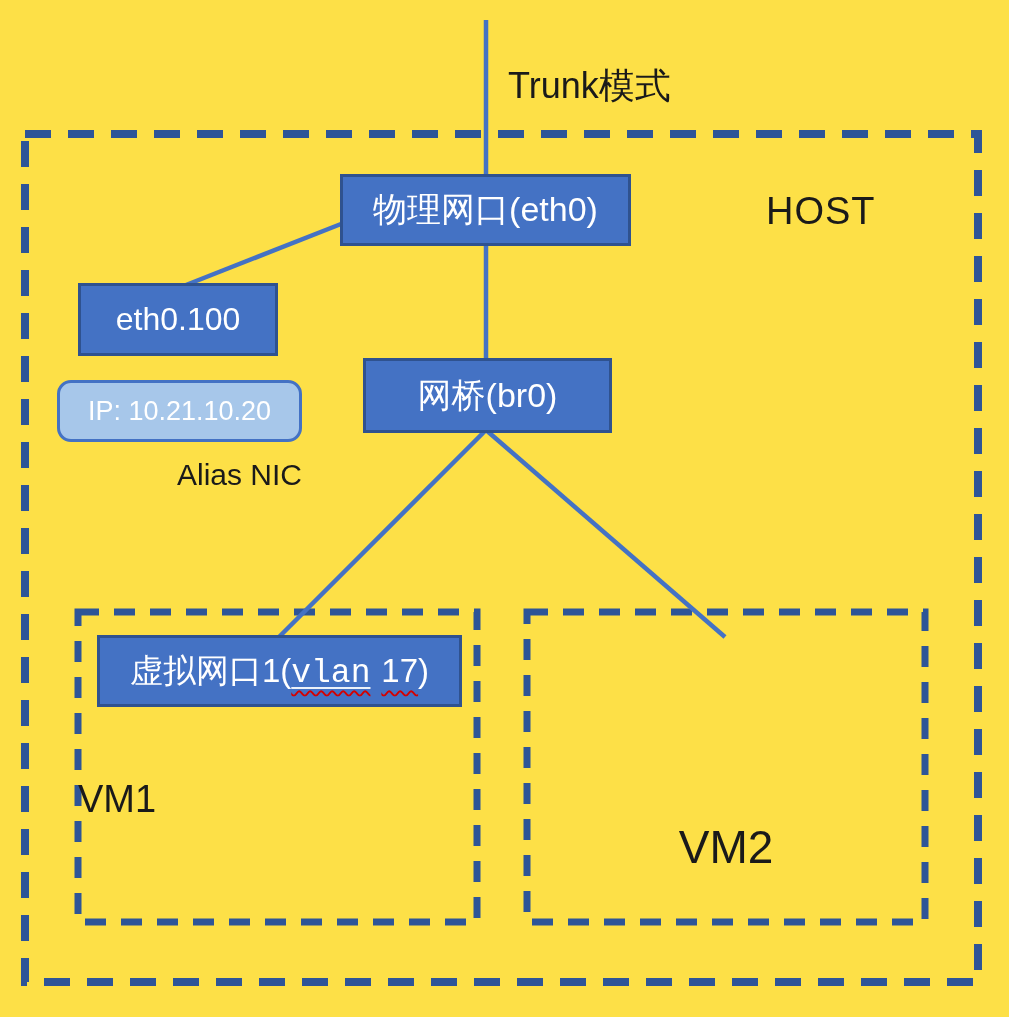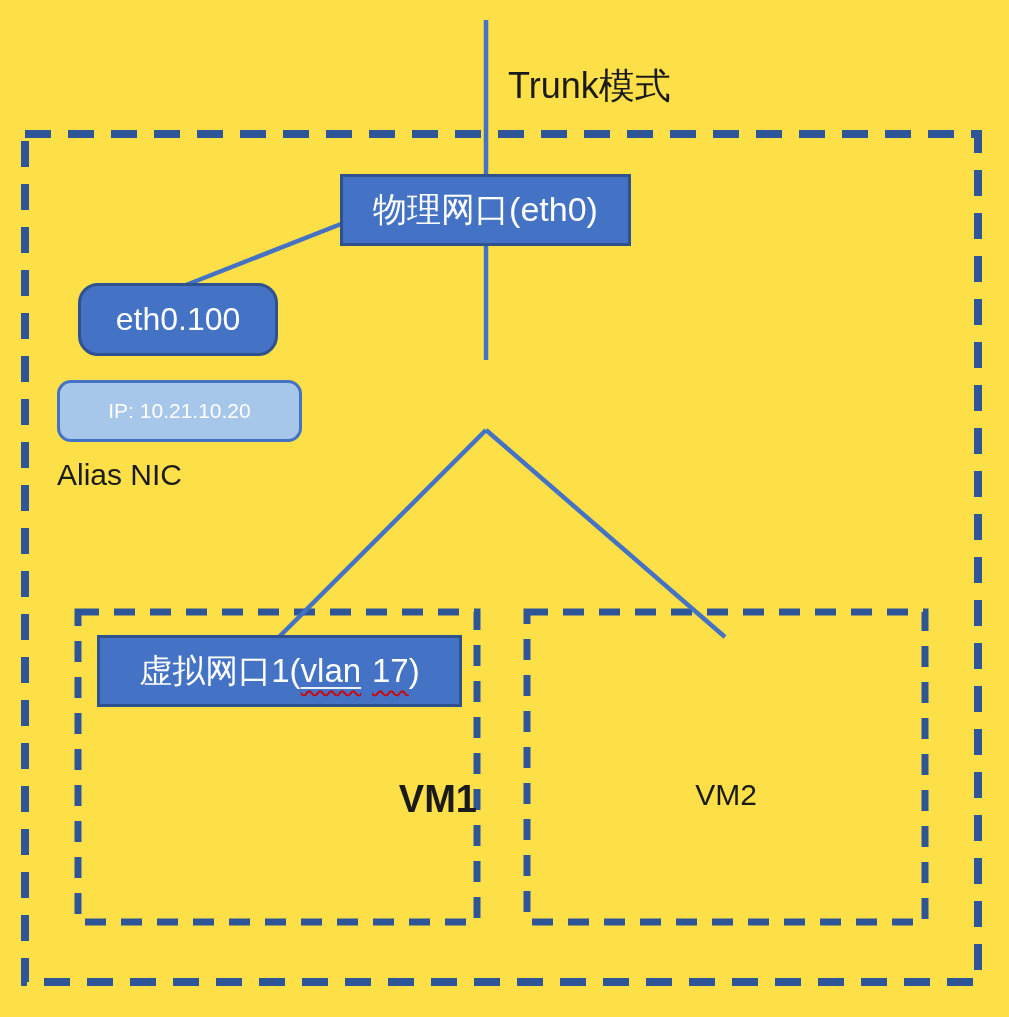--- a/index.html
+++ b/index.html
@@ -23,48 +23,49 @@
     align-items: center;
     justify-content: center;
     background: #4472C4;
     border: 3px solid #2F528F;
     color: #ffffff;
     box-sizing: border-box;
     white-space: nowrap;
     text-align: left;
   }
   .node.phys   { left:340px; top:174px; width:291px; height:72px; font-size:34px; }
-  .node.subif  { left:78px;  top:283px; width:200px; height:73px; font-size:32px;border-radius:20px; }
+  .node.subif  { left:78px;  top:283px; width:200px; height:73px; font-size:32px; }
   .node.bridge { left:363px; top:358px; width:249px; height:75px; font-size:34px; }
   .node.vnic1  { left:97px;  top:635px; width:365px; height:72px; font-size:33px; }
   .node.vnic2  { left:542px; top:635px; width:366px; height:72px; font-size:33px; }
   .node.aliasip {
     left:57px; top:380px; width:245px; height:62px;
     background:#A7C7EA; border:3px solid #4472C4; border-radius:14px;
-    font-size:21px; color:#ffffff;
+    font-size:27px; color:#ffffff;
   }
   .label {
     position: absolute;
     color: #1A1A1A;
     white-space: nowrap;
   }
   .label.trunk { left:508px; top:62px;  font-size:36px; }
   .label.host  { left:766px; top:190px; font-size:38px; letter-spacing:1px; }
-  .label.alias { left:57px;  top:458px; width:245px; text-align:left; font-size:30px; }
-  .label.vm1   { left:78px;  top:778px; width:399px; text-align:right; font-size:38px;font-weight:bold; }
-  .label.vm2   { left:527px; top:778px; width:398px; text-align:center; font-size:30px; }
+  .label.alias { left:57px;  top:458px; width:245px; text-align:right; font-size:30px; }
+  .label.vm1   { left:78px;  top:778px; width:399px; text-align:left; font-size:38px; }
+  .label.vm2   { left:527px; top:820px; width:398px; text-align:center; font-size:46px; }
   .wavy {
     text-decoration: underline wavy #D40000;
     text-decoration-thickness: 2px;
     text-underline-offset: 8px;
   }
   .wul {
     text-decoration: underline solid rgba(255,255,255,0.9);
     text-decoration-thickness: 2px;
     text-underline-offset: 5px;
+    font-family: Liberation Mono, monospace;
   }
   .num { margin-left: 0.33em; }
 </style>
 </head>
 <body>
 
 <div class="canvas">
 
   <svg class="underlay" viewBox="0 0 1009 1017" xmlns="http://www.w3.org/2000/svg">
 
@@ -73,27 +74,29 @@
     <rect x="527" y="612" width="398" height="310" fill="none" stroke="#2E5597" stroke-width="7" stroke-dasharray="21 15"></rect>
 
     <line x1="486" y1="20" x2="486" y2="176" stroke="#4472C4" stroke-width="4.5"></line>
     <line x1="486" y1="245" x2="486" y2="360" stroke="#4472C4" stroke-width="4.5"></line>
     <line x1="341" y1="224" x2="186" y2="285" stroke="#4472C4" stroke-width="4.5"></line>
     <line x1="486" y1="430" x2="279" y2="637" stroke="#4472C4" stroke-width="4.5"></line>
     <line x1="486" y1="430" x2="725" y2="637" stroke="#4472C4" stroke-width="4.5"></line>
   </svg>
 
   <div class="label trunk">Trunk模式</div>
+  <div class="label host">HOST</div>
   <div class="label alias">Alias NIC</div>
   <div class="label vm1">VM1</div>
   <div class="label vm2">VM2</div>
 
   <div class="node phys">物理网口(eth0)</div>
   <div class="node subif">eth0.100</div>
   <div class="node aliasip">IP: 10.21.10.20</div>
+  <div class="node bridge">网桥(br0)</div>
 
   <div class="node vnic1">
     <span>
       <span>虚拟网口1(</span><span class="wavy"><span class="wul">vlan</span></span><span class="wavy num">17</span><span>)</span>
     </span>
   </div>
 
 
 </div>
 

